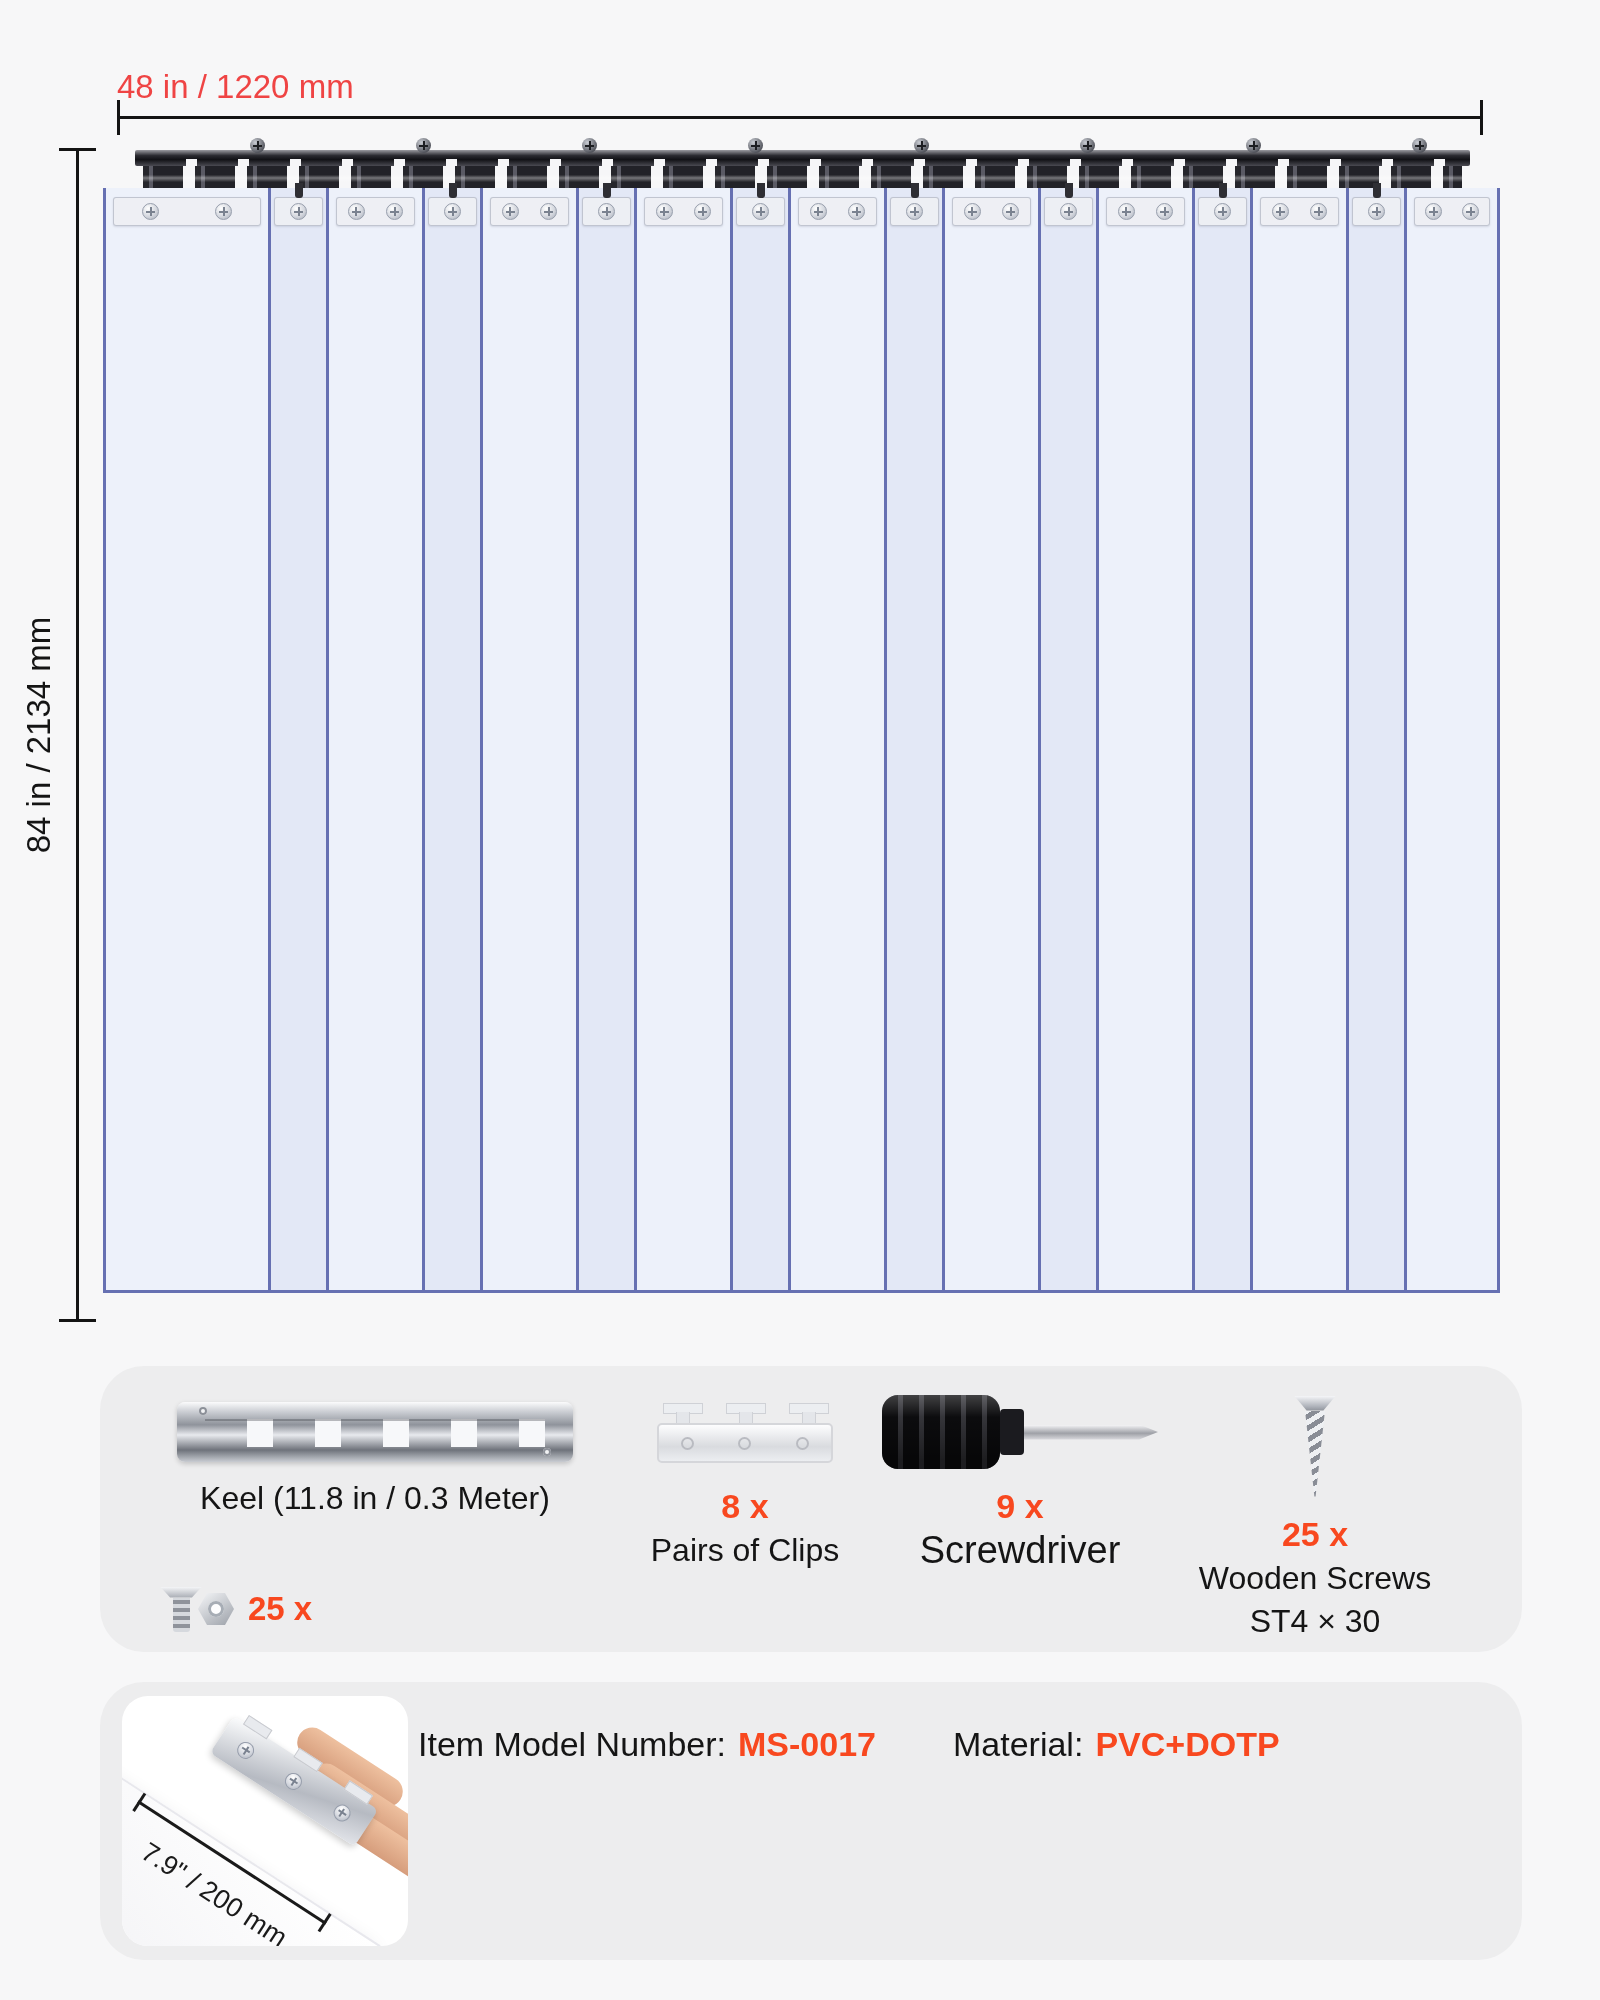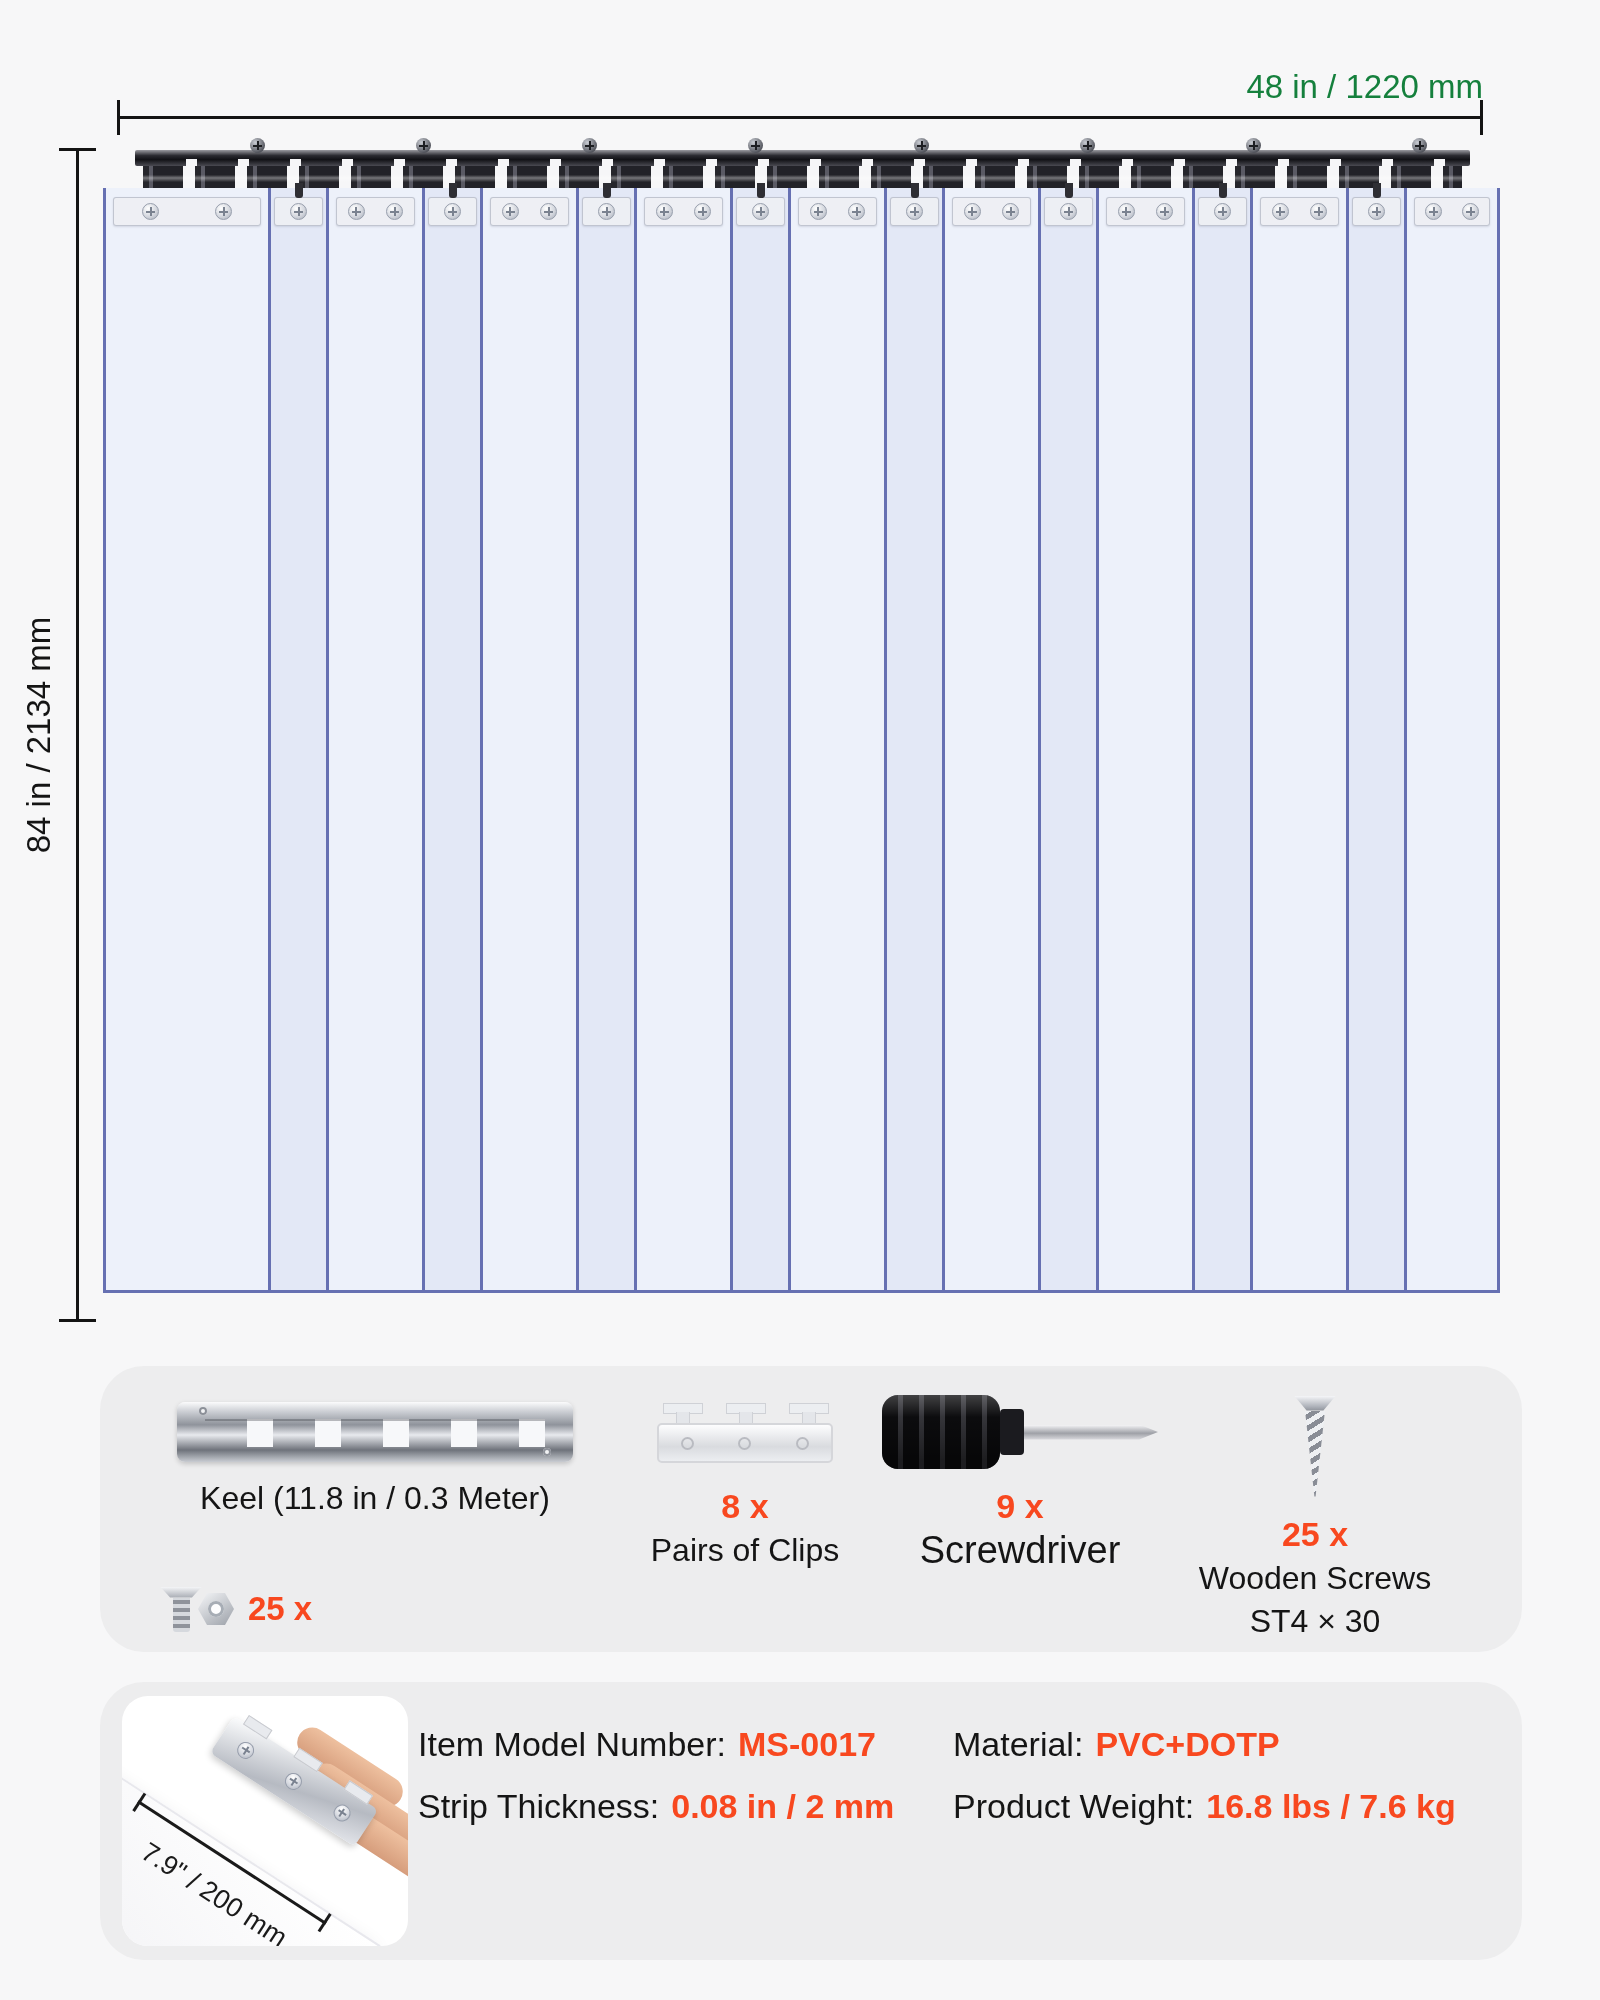--- a/index.html
+++ b/index.html
@@ -9,22 +9,22 @@
     --strip-border:#6670b2;
     --panel-bg:#ededee;
     --page-bg:#f7f7f8;
     --ink:#151515;
   }
   html,body{margin:0;padding:0;}
   body{font-family:"Liberation Sans",sans-serif;background:var(--page-bg);}
   .page{position:relative;width:1600px;height:2000px;background:var(--page-bg);overflow:hidden;}
 
   
-  .dim-h-label{position:absolute;left:117px;top:68px;width:1366px;text-align:right;
-    font-size:33px;color:#15803d;}
+  .dim-h-label{position:absolute;left:117px;top:68px;width:1366px;text-align:left;
+    font-size:33px;color:#ef4444;}
   .dim-h{position:absolute;left:117px;top:116px;width:1366px;height:3px;background:#141414;}
   .dim-h::before,.dim-h::after{content:"";position:absolute;top:-16px;width:3px;height:35px;background:#141414;}
   .dim-h::before{left:0;}.dim-h::after{right:0;}
   .dim-v{position:absolute;left:76px;top:148px;width:3px;height:1174px;background:#141414;}
   .dim-v::before,.dim-v::after{content:"";position:absolute;left:-17px;width:37px;height:3px;background:#141414;}
   .dim-v::before{top:0;}.dim-v::after{bottom:0;}
   .dim-v-label{position:absolute;left:-120px;top:715px;width:320px;height:40px;text-align:center;
     font-size:33px;color:#141414;transform:rotate(-90deg);}
 
   
@@ -389,24 +389,16 @@
 
     <div class="spec-rows">
       <div class="spec-row">
         <span class="pair">
           <span class="spec-label">Item Model Number:</span><span class="spec-value">MS-0017</span>
         </span>
         <span class="pair pair-col2">
           <span class="spec-label">Material:</span><span class="spec-value">PVC+DOTP</span>
         </span>
       </div>
-      <div class="spec-row">
-        <span class="pair">
-          <span class="spec-label">Strip Thickness:</span><span class="spec-value">0.08 in / 2 mm</span>
-        </span>
-        <span class="pair pair-col2">
-          <span class="spec-label">Product Weight:</span><span class="spec-value">16.8 lbs / 7.6 kg</span>
-        </span>
-      </div>
     </div>
   </div>
 
 </div>
 
 </body></html>

